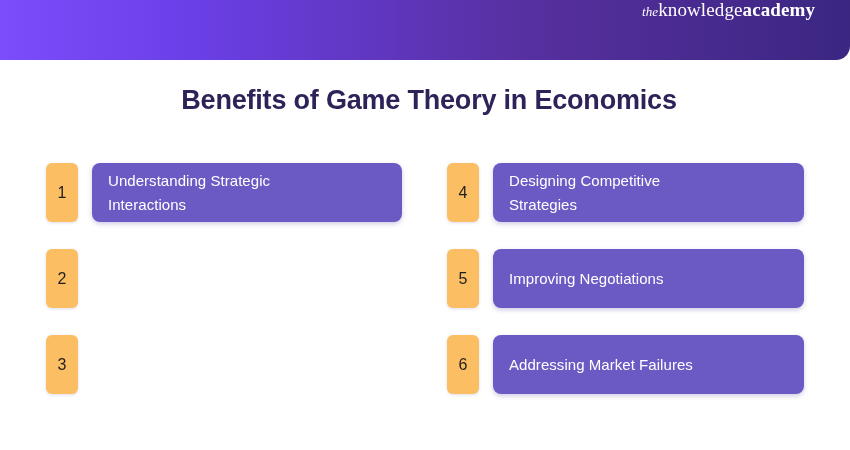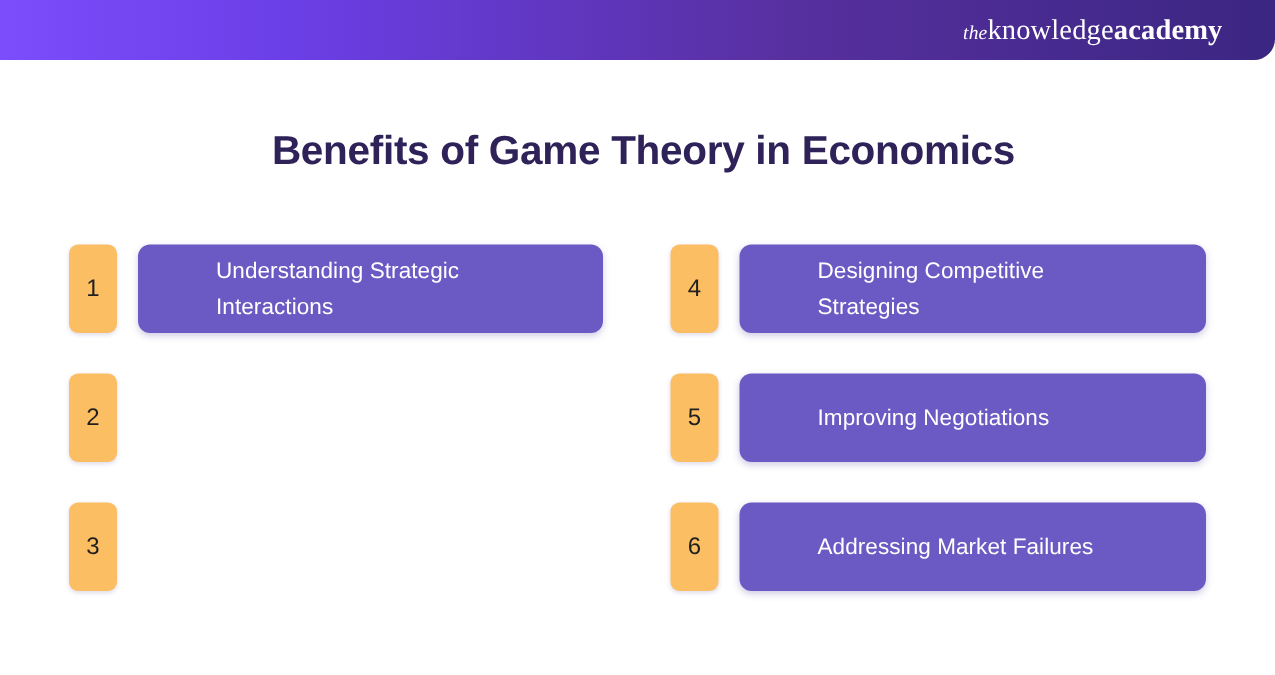--- a/index.html
+++ b/index.html
@@ -14,26 +14,26 @@
     overflow: hidden;
     position: relative;
   }
 
   
   .header-bar {
     position: absolute;
     left: 0;
     top: 0;
     width: 850px;
-    height: 40px;
+    height: 60px;
     background: linear-gradient(90deg, #7c4dfb 0%, #6b3fe8 22%, #57309f 62%, #3b2682 100%);
     border-bottom-right-radius: 14px;
     border-top-right-radius: 0;
     display: flex;
-    align-items: center;
+    align-items: flex-start;
     justify-content: flex-end;
   }
   .brand-logo {
     margin-right: 35px;
     color: #ffffff;
     font-family: "Liberation Serif", serif;
     font-size: 19px;
     letter-spacing: 0.1px;
     white-space: nowrap;
     line-height: 1;
@@ -109,21 +109,20 @@
     align-items: center;
     padding: 0 16px;
     box-shadow: 0 2px 5px rgba(90, 70, 160, 0.28);
   }
   .benefit-label {
     color: #ffffff;
     font-size: 15px;
     font-weight: 400;
     line-height: 1.55;
     letter-spacing: 0.05px;
-    margin-left: 36px;
   }
   .benefit-card.two-line .benefit-label {
     max-width: 215px;
   }
 </style>
 </head>
 <body>
 
 <div class="header-bar">
   <div class="brand-logo">

